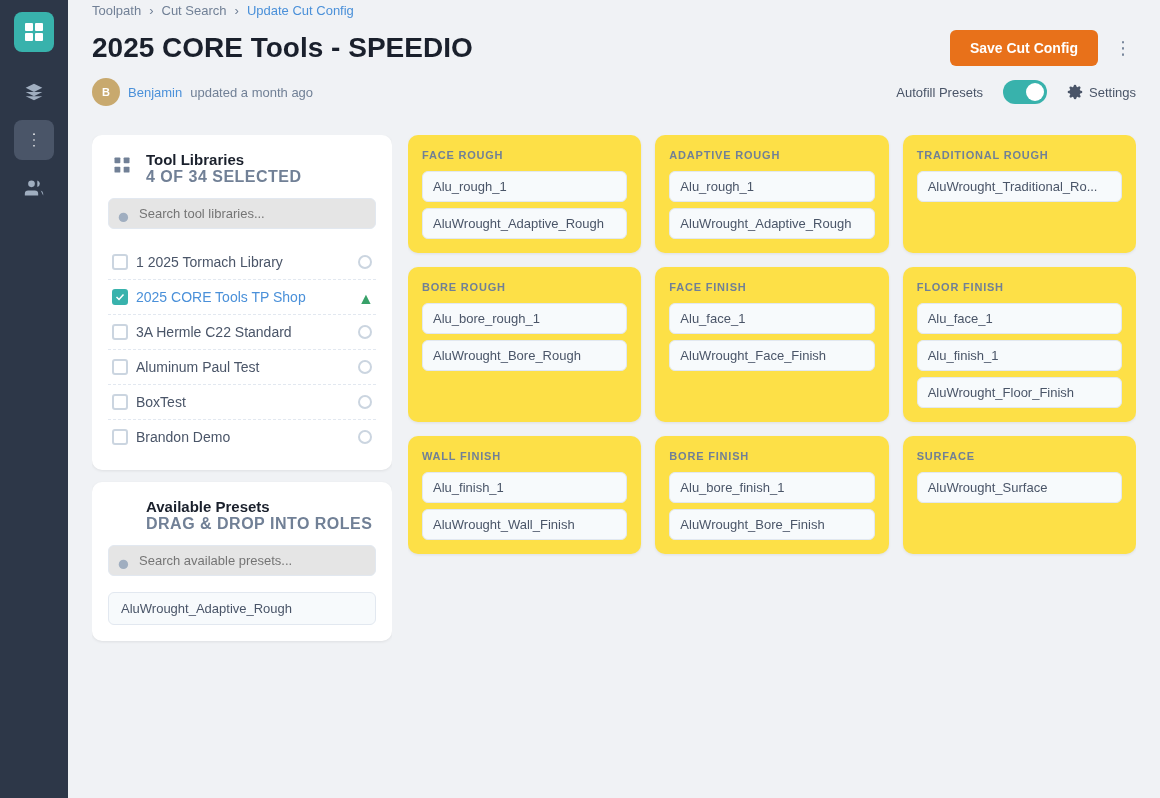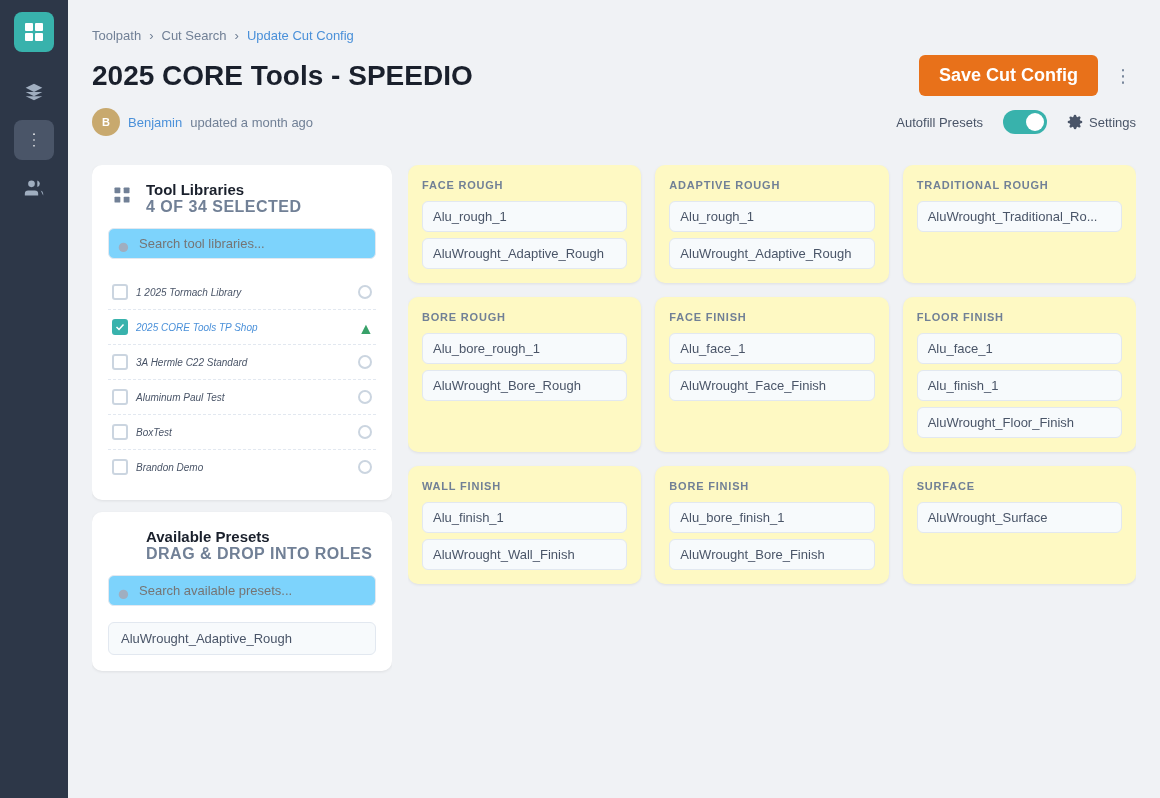--- a/index.html
+++ b/index.html
@@ -39,21 +39,21 @@
       flex: 1;
       display: flex;
       flex-direction: column;
       overflow: hidden;
       background: #f0f2f5;
     }
 
     
     .header {
       background: #f0f2f5;
-      padding: 28px 24px 0 24px;
+      padding: 3px 24px 0 24px;
     }
     .breadcrumb {
       display: flex; align-items: center; gap: 8px;
       font-size: 13px; color: #718096;
       margin-bottom: 12px;
     }
     .breadcrumb span { color: #718096; }
     .breadcrumb .active-crumb { color: #4a90d9; font-weight: 500; }
     .breadcrumb-sep { color: #a0aec0; }
 
@@ -66,21 +66,21 @@
     }
     .header-actions {
       display: flex; align-items: center; gap: 12px;
     }
     .save-btn {
       background: #e8711a;
       color: white;
       border: none;
       border-radius: 6px;
       padding: 10px 20px;
-      font-size: 18px;
+      font-size: 14px;
       font-weight: 600;
       cursor: pointer;
     }
     .more-btn {
       background: none; border: none; cursor: pointer;
       color: #718096; font-size: 18px; padding: 4px;
     }
 
     .meta-row {
       display: flex; align-items: center; justify-content: space-between;
@@ -169,21 +169,21 @@
     }
 
     .search-box {
       width: 100%;
       padding: 7px 10px 7px 30px;
       border: 1px solid #e2e8f0;
       border-radius: 6px;
       font-size: 13px;
       color: #4a5568;
       outline: none;
-      background: #7dd3fc;
+      background: #e5e5e5;
       margin-bottom: 8px;
     }
     .search-wrap {
       position: relative;
       margin-bottom: 8px;
     }
     .search-wrap svg {
       position: absolute;
       left: 9px; top: 50%;
       transform: translateY(-50%);
@@ -202,21 +202,21 @@
     .lib-item-left { display: flex; align-items: center; gap: 8px; }
     .lib-checkbox {
       width: 16px; height: 16px;
       border: 2px solid #cbd5e0;
       border-radius: 3px;
       flex-shrink: 0;
       display: flex; align-items: center; justify-content: center;
     }
     .lib-checkbox.checked { background: #38b2ac; border-color: #38b2ac; }
     .lib-checkbox.checked svg { width: 10px; height: 10px; fill: white; }
-    .lib-name { font-size: 10px; color: #4a90d9; font-style: italic; }
+    .lib-name { font-size: 14px; color: #4a90d9; }
     .lib-name.plain { color: #4a5568; }
     .lib-status {
       width: 14px; height: 14px;
       border-radius: 50%;
       border: 2px solid #cbd5e0;
       flex-shrink: 0;
     }
     .lib-status.warning {
       border: none;
       color: #38a169;
@@ -238,21 +238,21 @@
     .right-panel {
       flex: 1;
       overflow-y: auto;
       display: grid;
       grid-template-columns: repeat(3, 1fr);
       gap: 14px;
       align-content: start;
     }
 
     .role-card {
-      background: #fef9c3;
+      background: #fde047;
       border-radius: 10px;
       padding: 14px;
       box-shadow: 0 1px 3px rgba(0,0,0,0.08);
     }
     .role-title {
       font-size: 11px; font-weight: 700;
       color: #718096; text-transform: uppercase; letter-spacing: 0.8px;
       margin-bottom: 10px;
     }
     .preset-tag {

